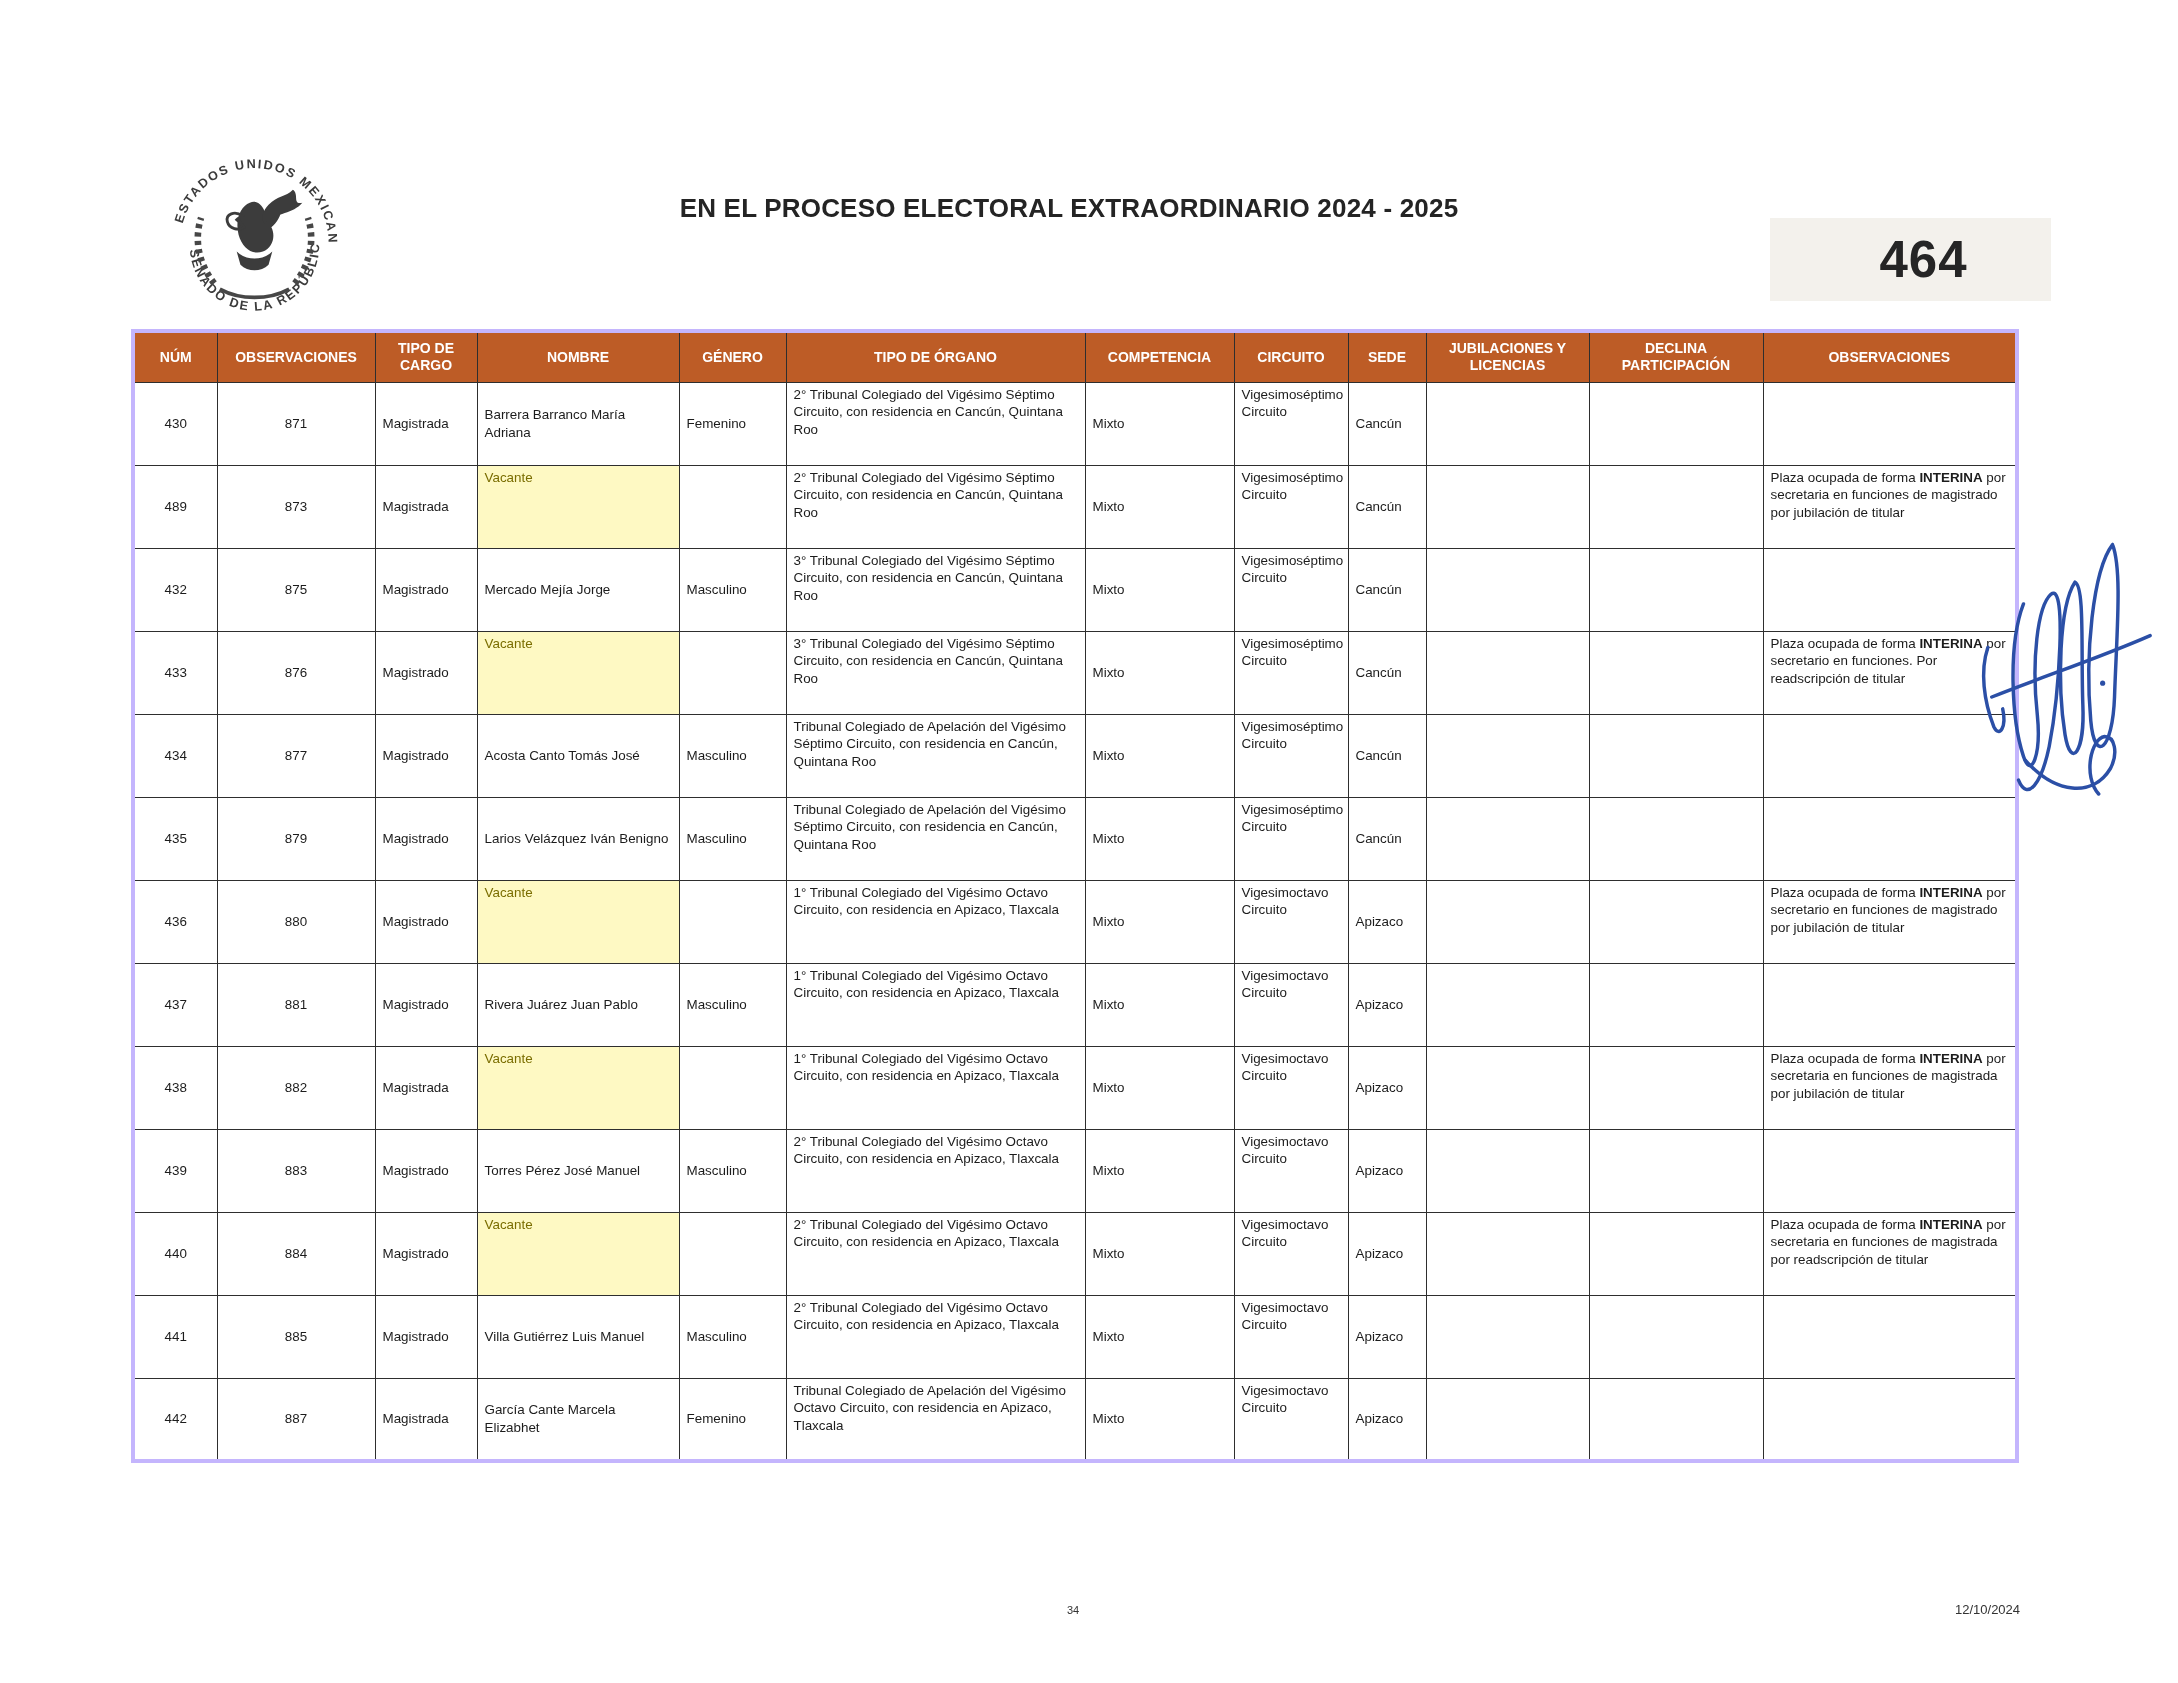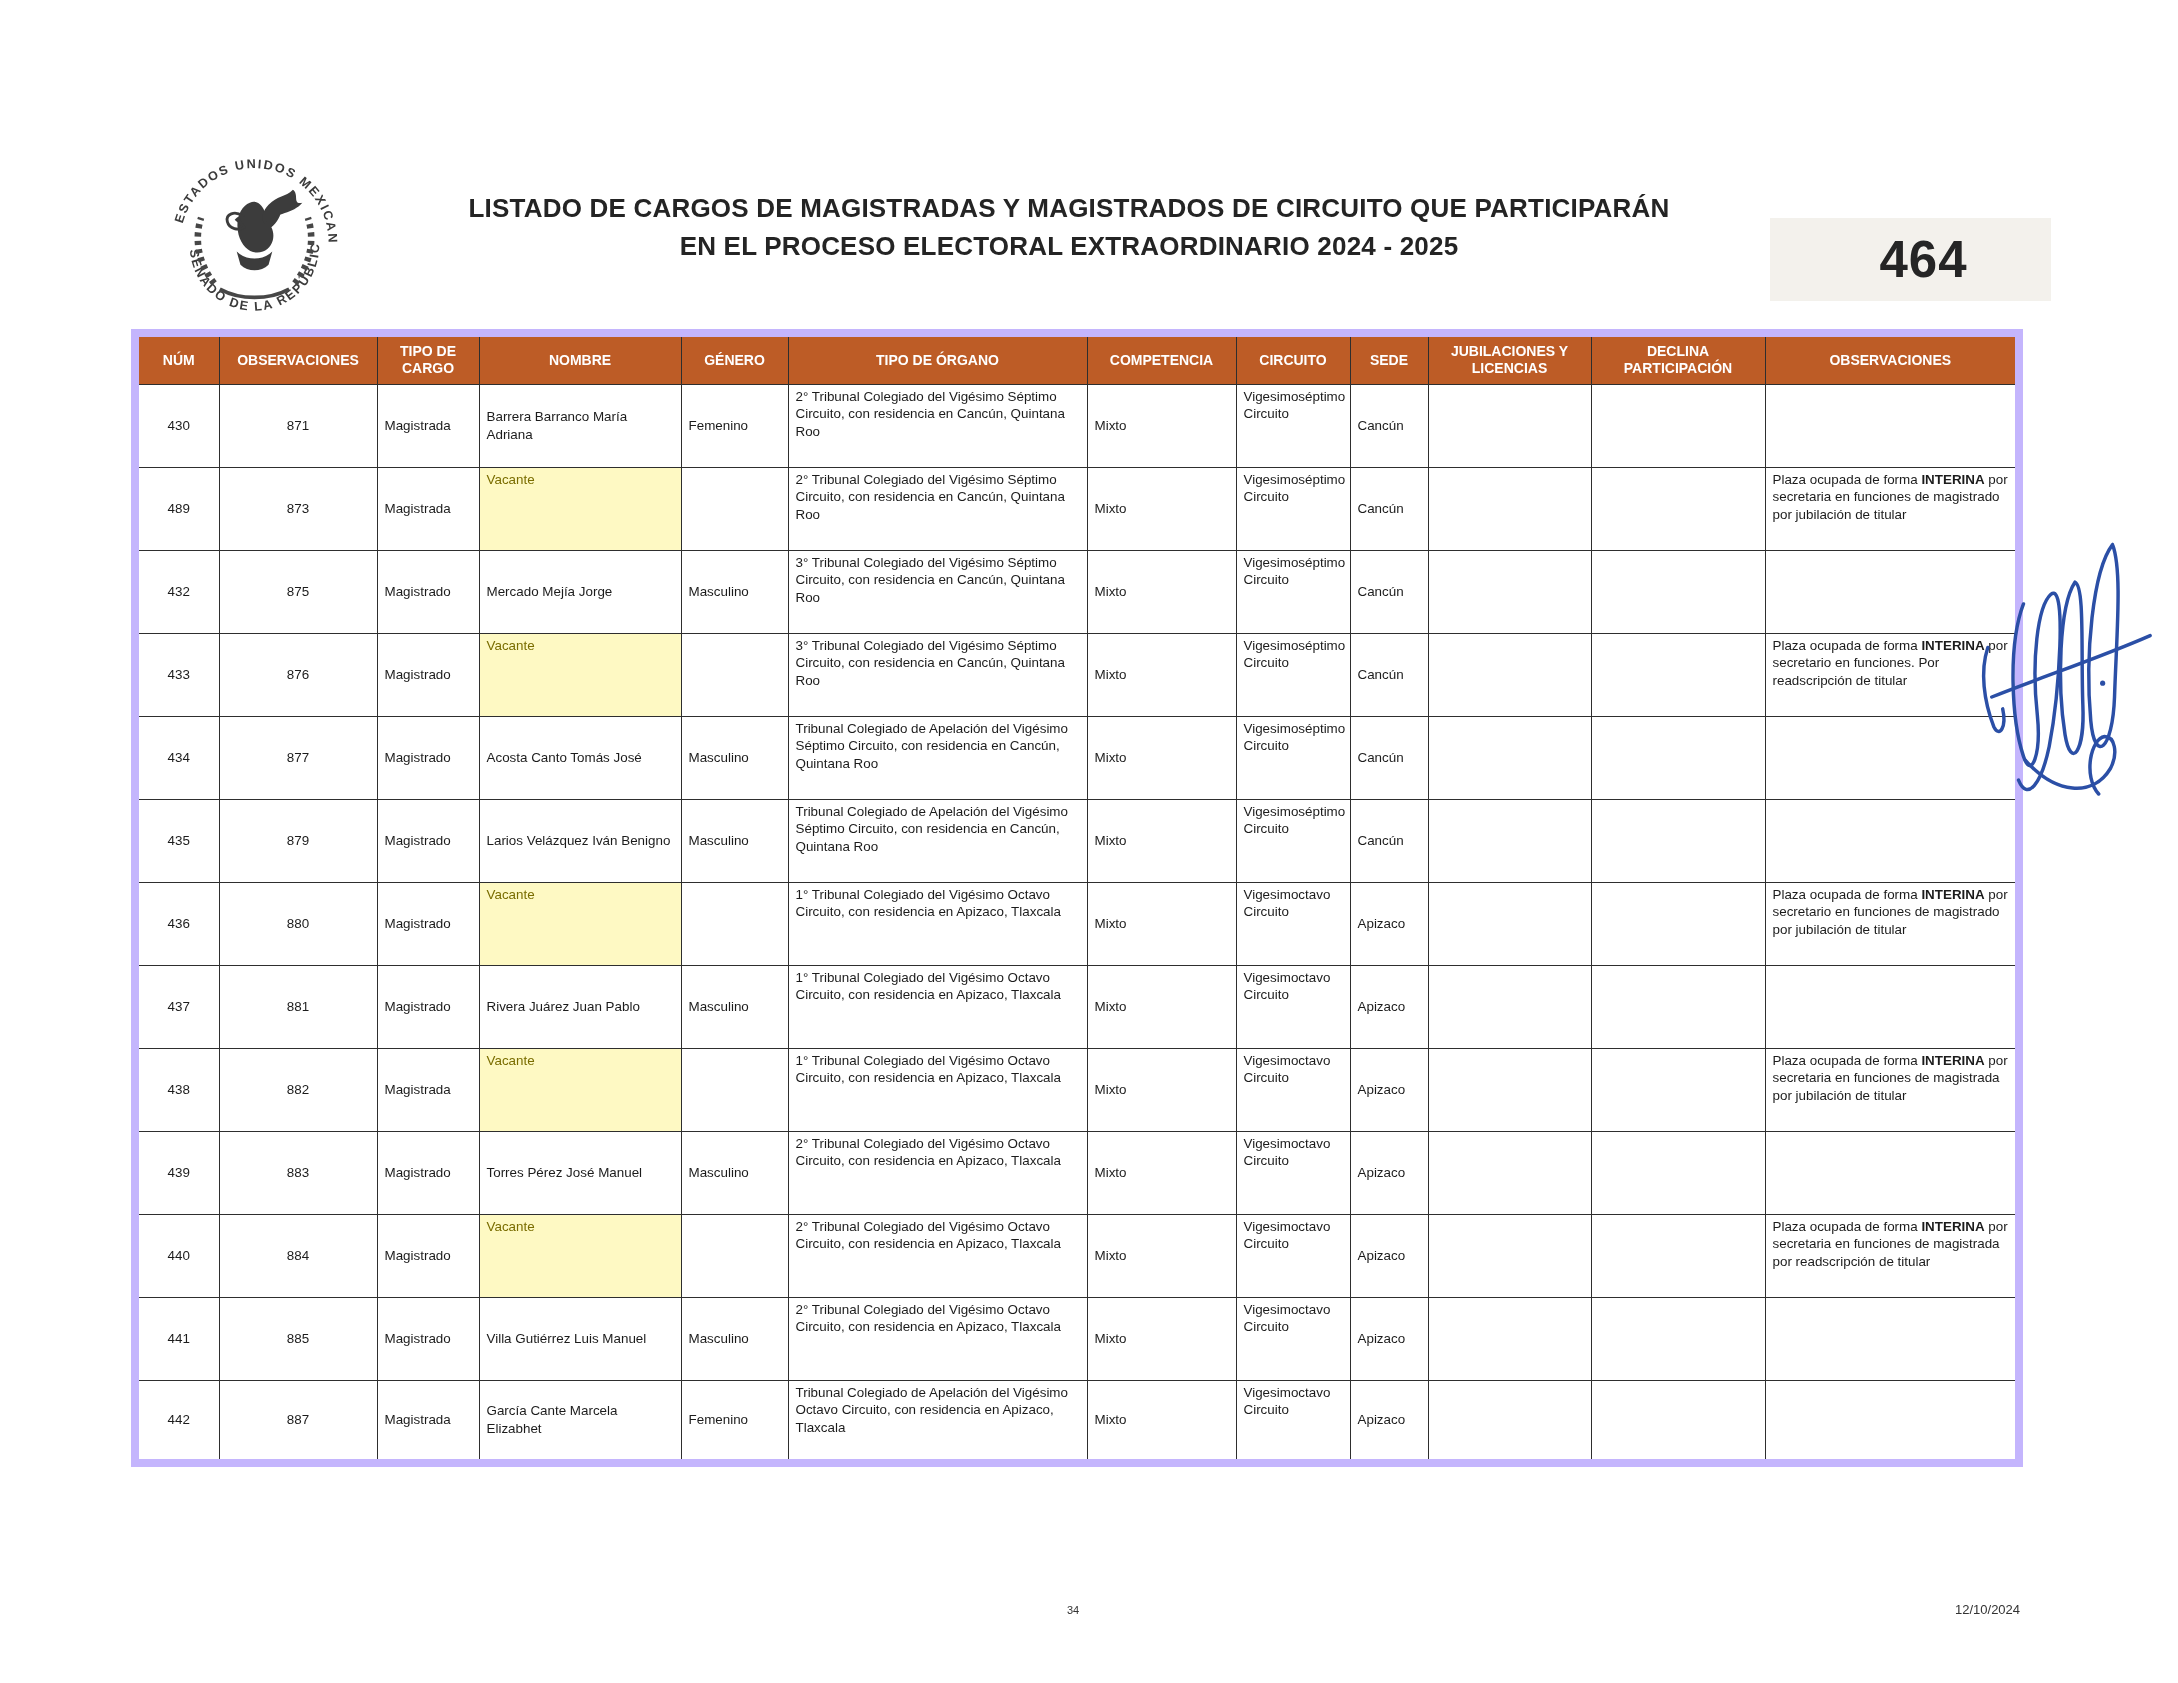--- a/index.html
+++ b/index.html
@@ -22,21 +22,21 @@
   .folio-box span{font-size:51px;font-weight:bold;color:#252525;letter-spacing:1px;}
   
   table.listado{
     position:absolute;left:131px;top:329px;width:1886px;
     border-collapse:collapse;table-layout:fixed;
     font-size:13.4px;line-height:1.32;
   }
   table.listado th,table.listado td{
     border:1px solid #2e2e2e;overflow:hidden;
   }
-  table.listado{border:8px solid #c4b5fd;}
+  table.listado{border:4px solid #c4b5fd;}
   thead tr{height:51px;}
   tbody tr{height:83px;}
   th{
     background:#bd5c26;color:#ffffff;font-weight:bold;font-size:14px;
     text-align:center;vertical-align:middle;padding:2px 4px;line-height:1.2;
   }
   td{padding:3px 7px;color:#1c1c1c;}
   td.col-num,td.col-identificador{text-align:center;vertical-align:middle;}
   td.col-tipo_cargo,td.col-nombre,td.col-genero,td.col-competencia,td.col-sede{vertical-align:middle;text-align:left;}
   td.col-organo,td.col-circuito,td.col-observaciones,td.col-jubilaciones,td.col-declina{vertical-align:top;text-align:left;}
@@ -72,21 +72,20 @@
     </g>
     <g fill="none" stroke="#474747">
       <path d="M60 152 C44 132 38 106 46 82" stroke-width="7" stroke-dasharray="4.5 4.5"></path>
       <path d="M146 152 C162 132 168 106 160 82" stroke-width="7" stroke-dasharray="4.5 4.5"></path>
       <path d="M66 158 C88 170 118 170 140 158" stroke-width="4"></path>
     </g>
   </svg>
 </div>
 
 <div class="title-block">
-  <div class="title-line">LISTADO DE CARGOS DE MAGISTRADAS Y MAGISTRADOS DE CIRCUITO QUE PARTICIPARÁN</div>
   <div class="title-line">EN EL PROCESO ELECTORAL EXTRAORDINARIO 2024 - 2025</div>
 </div>
 
 <div class="folio-box">
   <span>464</span>
 </div>
 
 <table class="listado">
   <colgroup>
     <col style="width:84px">

